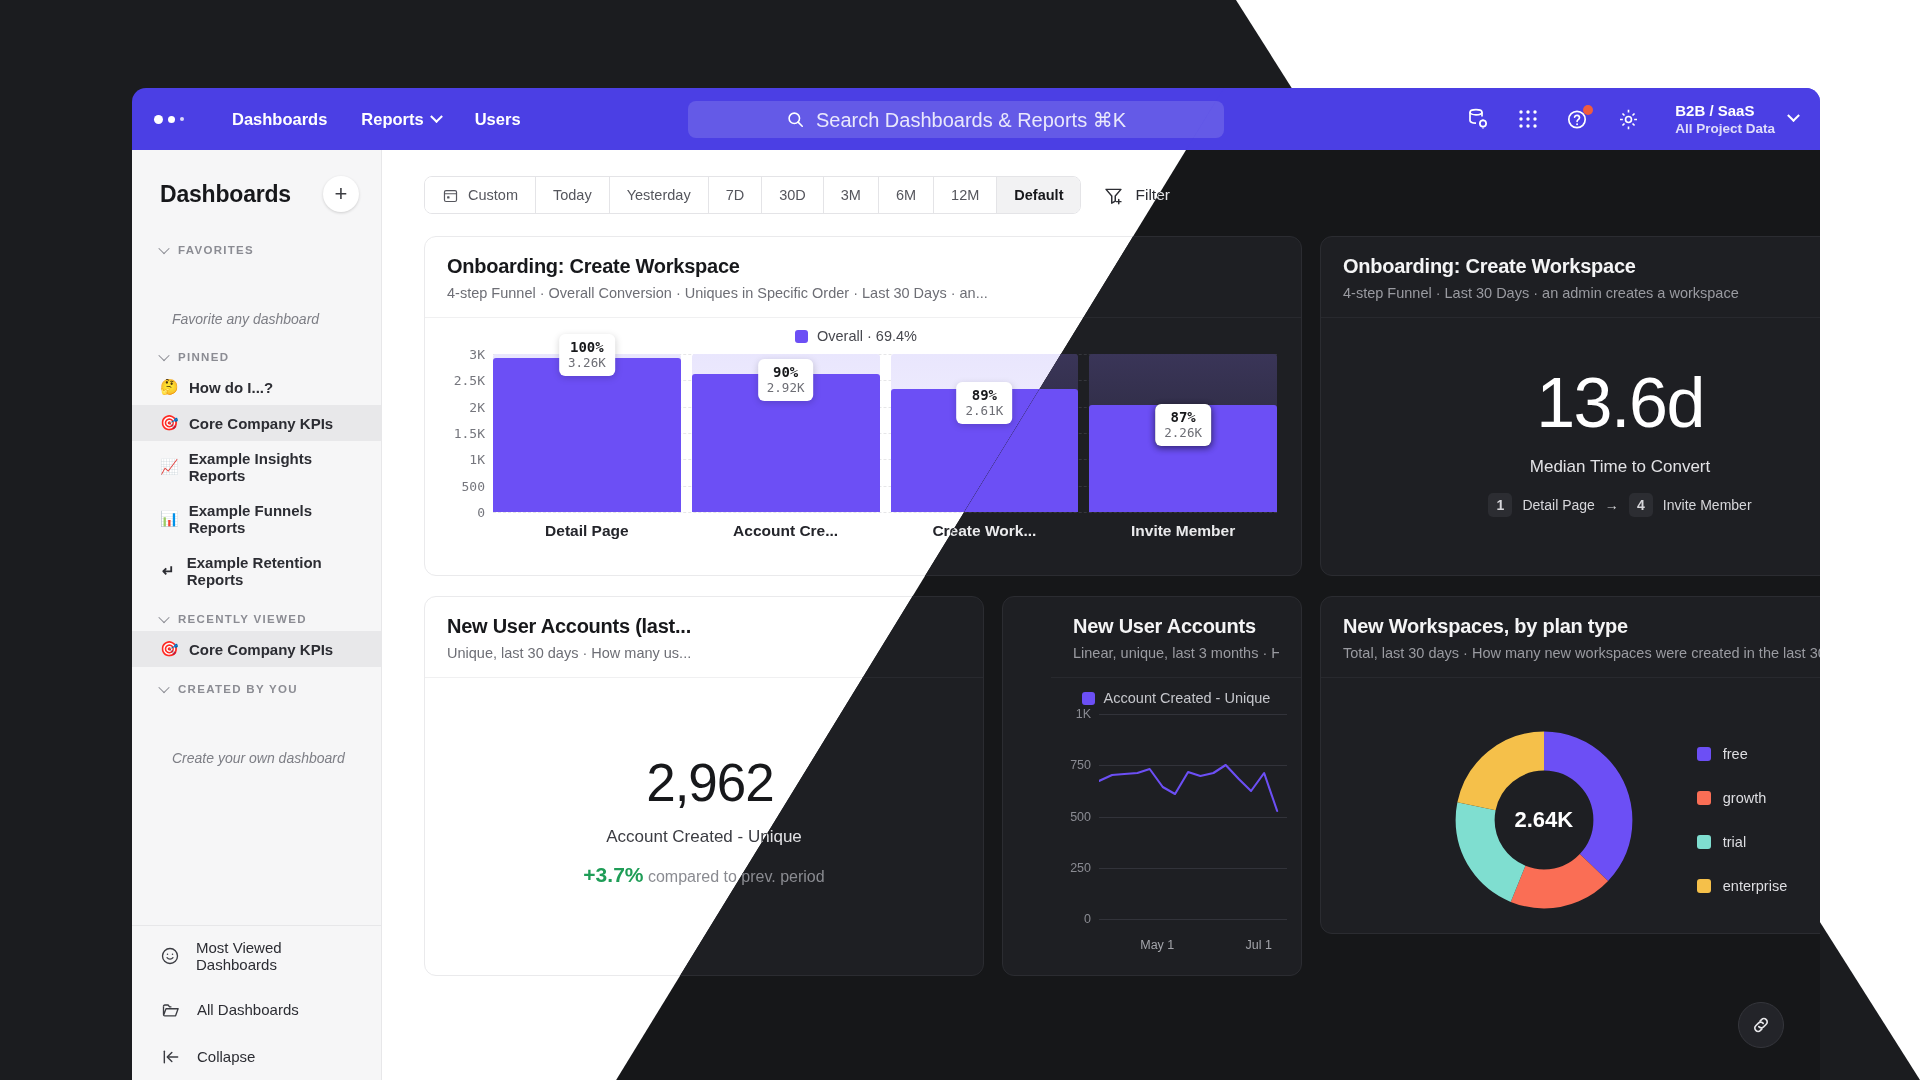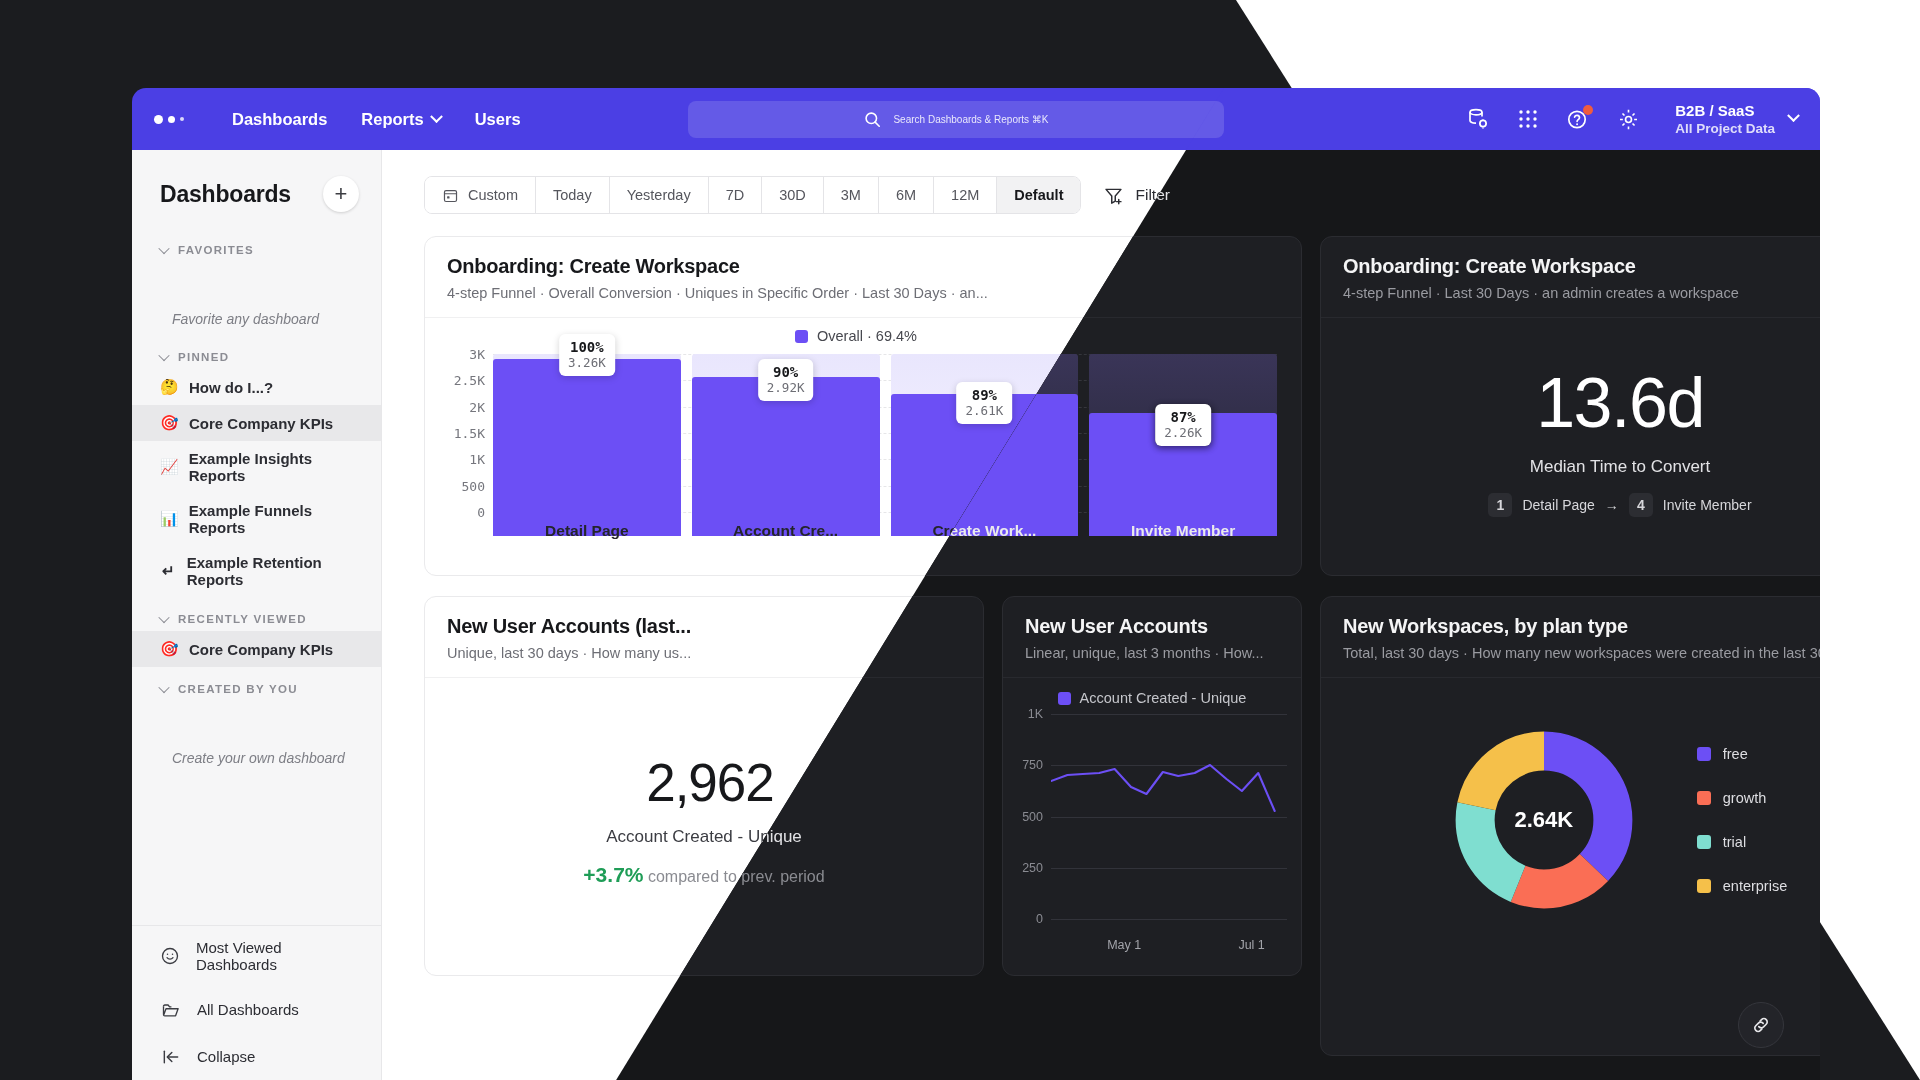--- a/index.html
+++ b/index.html
@@ -51,21 +51,21 @@
   }
   .chev { width: 9px; height: 9px; border-right: 2px solid #fff; border-bottom: 2px solid #fff;
           transform: rotate(45deg) translate(-2px,-2px); }
 
   .search {
     position: absolute; left: 556px; top: 13px; width: 536px; height: 37px;
     background: rgba(255,255,255,.14); border-radius: 8px;
     display: flex; align-items: center; justify-content: center; gap: 11px;
     cursor: text;
   }
-  .search-ph { color: rgba(255,255,255,.86); font-size: 10px; }
+  .search-ph { color: rgba(255,255,255,.86); font-size: 20px; }
 
   .top-icons { position: absolute; right: 22px; top: 0; height: 62px; display: flex; align-items: center; gap: 24px; }
   .ticon { position: relative; width: 26px; height: 26px; cursor: pointer; color: #fff; display:flex; align-items:center; justify-content:center;}
   .badge { position: absolute; right: -2px; top: -1px; width: 10px; height: 10px; border-radius: 50%; background: #f05c3e; }
   .proj { display: flex; align-items: center; gap: 14px; margin-left: 10px; cursor: pointer; }
   .proj-name { color: #fff; font-size: 15px; font-weight: 700; line-height: 1.28; }
   .proj-sub  { color: rgba(255,255,255,.82); font-size: 13.5px; font-weight: 600; line-height: 1.28; }
 
   
   .sidebar {
@@ -139,39 +139,39 @@
   .card-title { font-size: 20px; font-weight: 700; letter-spacing: -.25px; white-space: nowrap; overflow: hidden; }
   .light .card-title { color: #17181b; }
   .dark  .card-title { color: #f4f4f5; }
   .card-sub { margin-top: 7px; font-size: 14.5px; white-space: nowrap; overflow: hidden; }
   .light .card-sub { color: #6d6e75; }
   .dark  .card-sub { color: #9a9ba1; }
 
   .c-funnel { grid-column: 1 / span 2; height: 340px; }
   .c-median { grid-column: 3; height: 340px; }
   .c-count  { grid-column: 1; height: 380px; }
-  .c-line   { grid-column: 2; height: 380px; }
-  .c-donut  { grid-column: 3; height: 460px; }
+  .c-line   { grid-column: 2; height: 380px; padding-left: 48px; }
+  .c-donut  { grid-column: 3; height: 338px; }
 
   
   .funnel-body { position: relative; height: 243px; padding: 10px 24px 0 10px; }
   .legend { display: flex; align-items: center; justify-content: center; gap: 9px; font-size: 14.5px; }
   .light .legend { color: #47484f; }
   .dark  .legend { color: #c5c6cb; }
   .lg-sw { width: 13px; height: 13px; border-radius: 3px; background: #6c4ff5; }
   .fplot { position: relative; height: 185px; margin: 10px 0 0 58px; }
   .yaxis { position: absolute; left: -58px; top: 0; width: 50px; height: 158px; }
   .ytick { position: absolute; right: 0; transform: translateY(-50%); font-size: 13px;
            font-family: "DejaVu Sans Mono", monospace; }
   .light .ytick { color: #75767d; }
   .dark  .ytick { color: #84858c; }
   .gline { position: absolute; left: 0; right: 0; height: 0; border-top: 1px dashed; }
   .light .gline { border-color: #e6e6e8; }
   .dark  .gline { border-color: #35363c; }
-  .bars { position: absolute; left: 0; right: 0; top: 0; height: 182px; display: flex; gap: 11px; }
+  .bars { position: absolute; left: 0; right: 0; top: 0; height: 158px; display: flex; gap: 11px; }
   .bcol { flex: 1; position: relative; height: 100%; }
   .bghost { position: absolute; left: 0; right: 0; top: 0; bottom: 0; border-radius: 3px 3px 0 0;
             background: linear-gradient(#e9e6fd, #f7f6ff); }
   .dark .bghost { background: linear-gradient(#3a3558, #232430); }
   .bfill { position: absolute; left: 0; right: 0; bottom: 0; background: #6c4ff5; border-radius: 3px 3px 0 0; }
   .btip { position: absolute; top: -22px; left: 50%; transform: translateX(-50%);
           border-radius: 6px; padding: 5px 9px 6px; text-align: center; white-space: nowrap; z-index: 3; }
   .light .btip { background: #fff; box-shadow: 0 2px 7px rgba(0,0,0,.17); }
   .dark  .btip { background: #303136; box-shadow: 0 2px 7px rgba(0,0,0,.45); }
   .btip b { display: block; font-size: 14px; font-family: "DejaVu Sans Mono", monospace; font-weight: 700; }

